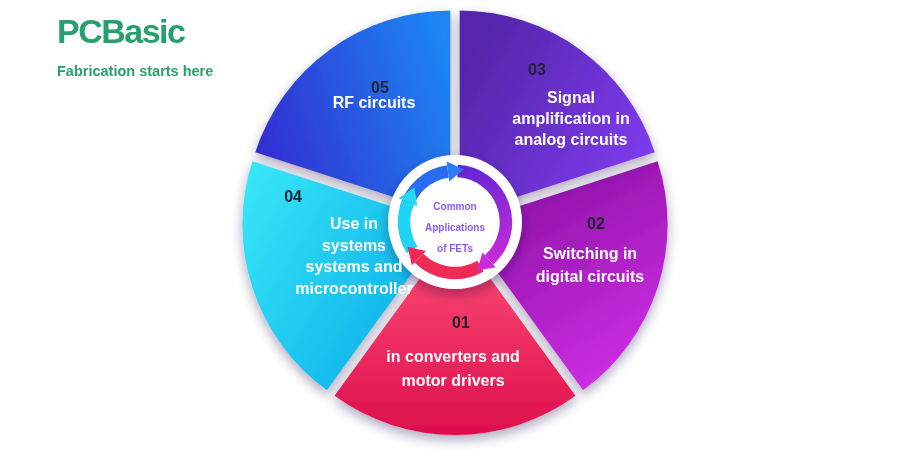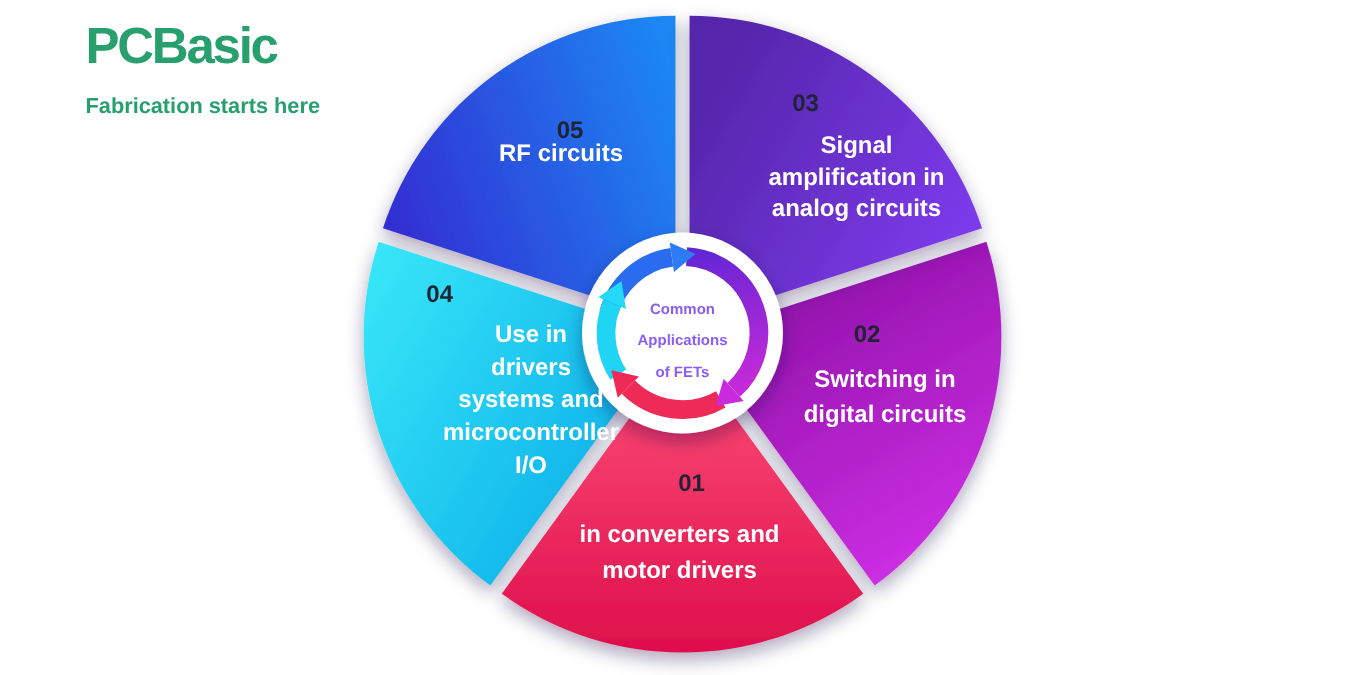--- a/index.html
+++ b/index.html
@@ -107,39 +107,38 @@
     <div>of FETs</div>
   </div>
 
   <div class="num" style="left:517px;top:61px;">03</div>
   <div class="lbl left" style="left:481px;top:87px;width:180px;line-height:21px;">
     <div>Signal</div>
     <div>amplification in</div>
     <div>analog circuits</div>
   </div>
 
-  <div class="num" style="left:558px;top:215px;">02</div>
+  <div class="num" style="left:576px;top:215px;">02</div>
   <div class="lbl center" style="left:505px;top:243px;width:170px;line-height:22.5px;">
     <div>Switching in</div>
     <div>digital circuits</div>
   </div>
 
   <div class="num" style="left:441px;top:314px;">01</div>
   <div class="lbl center" style="left:343px;top:345px;width:220px;line-height:23.5px;">
     <div>in converters and</div>
     <div>motor drivers</div>
   </div>
 
   <div class="num" style="left:262px;top:188px;text-align:right;">04</div>
   <div class="lbl left" style="left:274px;top:213px;width:160px;line-height:21.7px;">
     <div>Use in</div>
-    <div>drivers</div>
+    <div>systems</div>
     <div>systems and</div>
     <div>microcontroller</div>
-    <div>I/O</div>
   </div>
 
   <div class="num" style="left:360px;top:61px;margin-top:18px;">05</div>
   <div class="lbl center" style="left:304px;top:92px;width:140px;">
     <div>RF circuits</div>
   </div>
 
 </div>
 
 </body></html>

